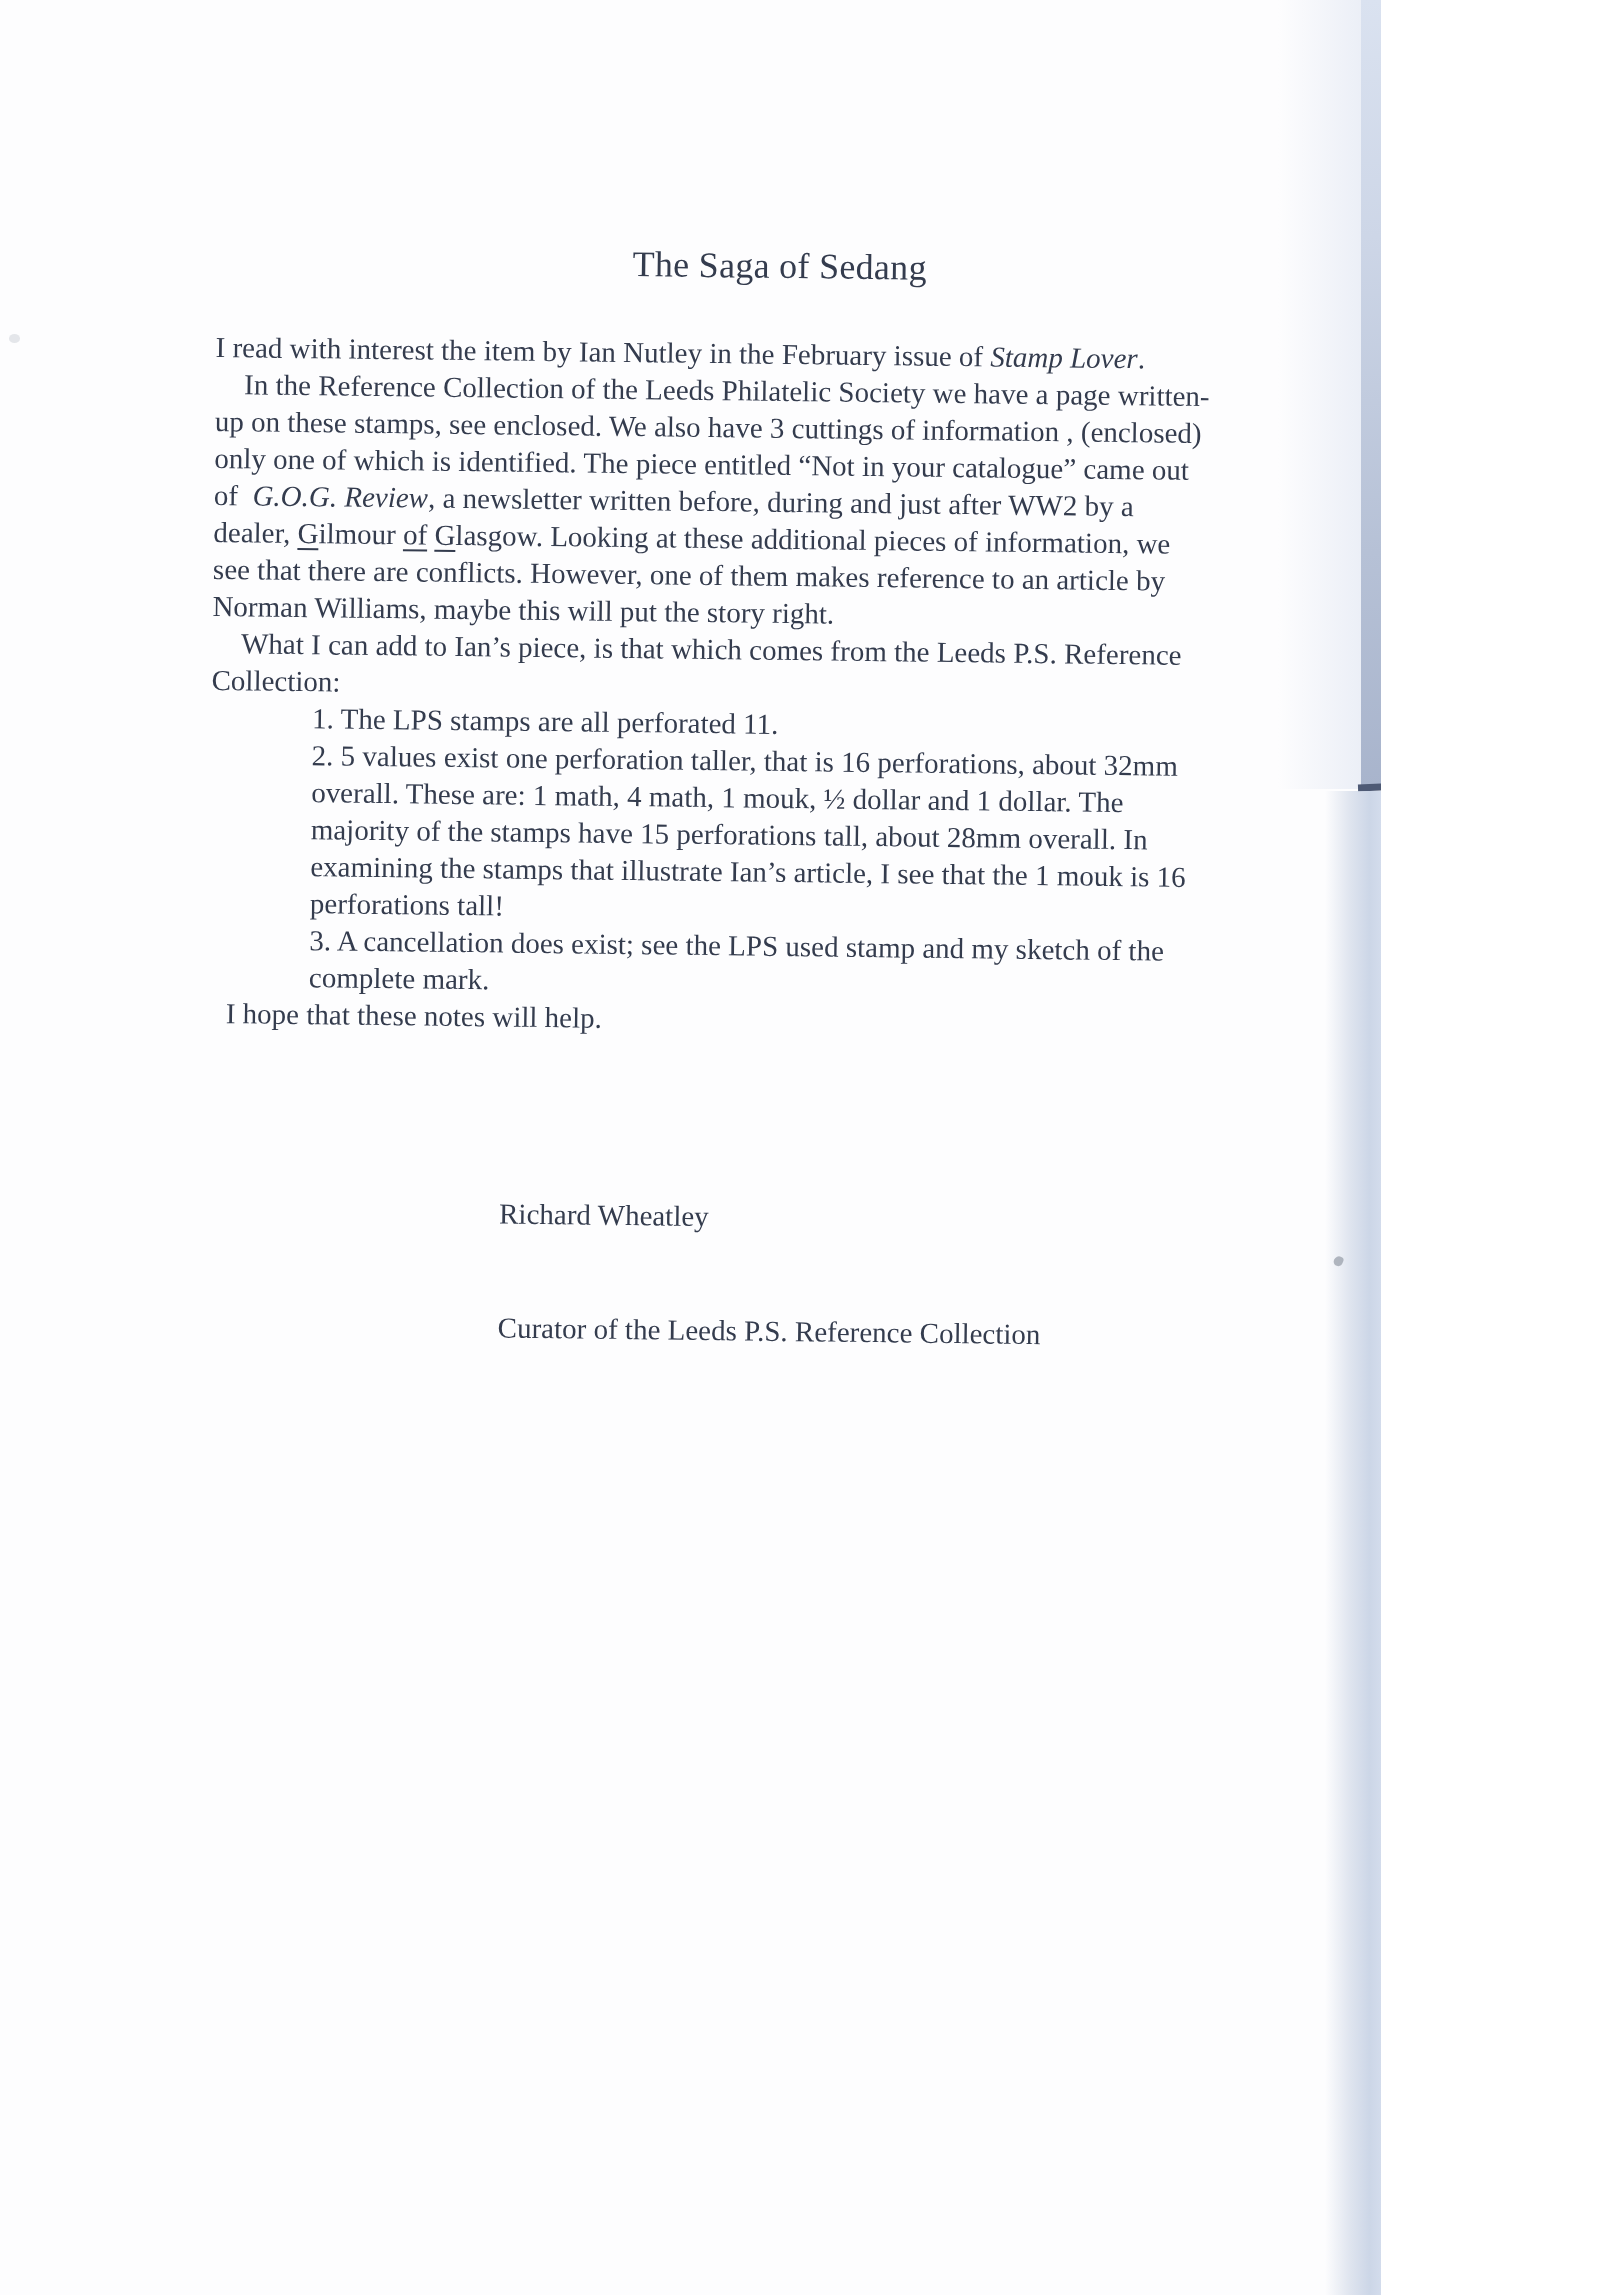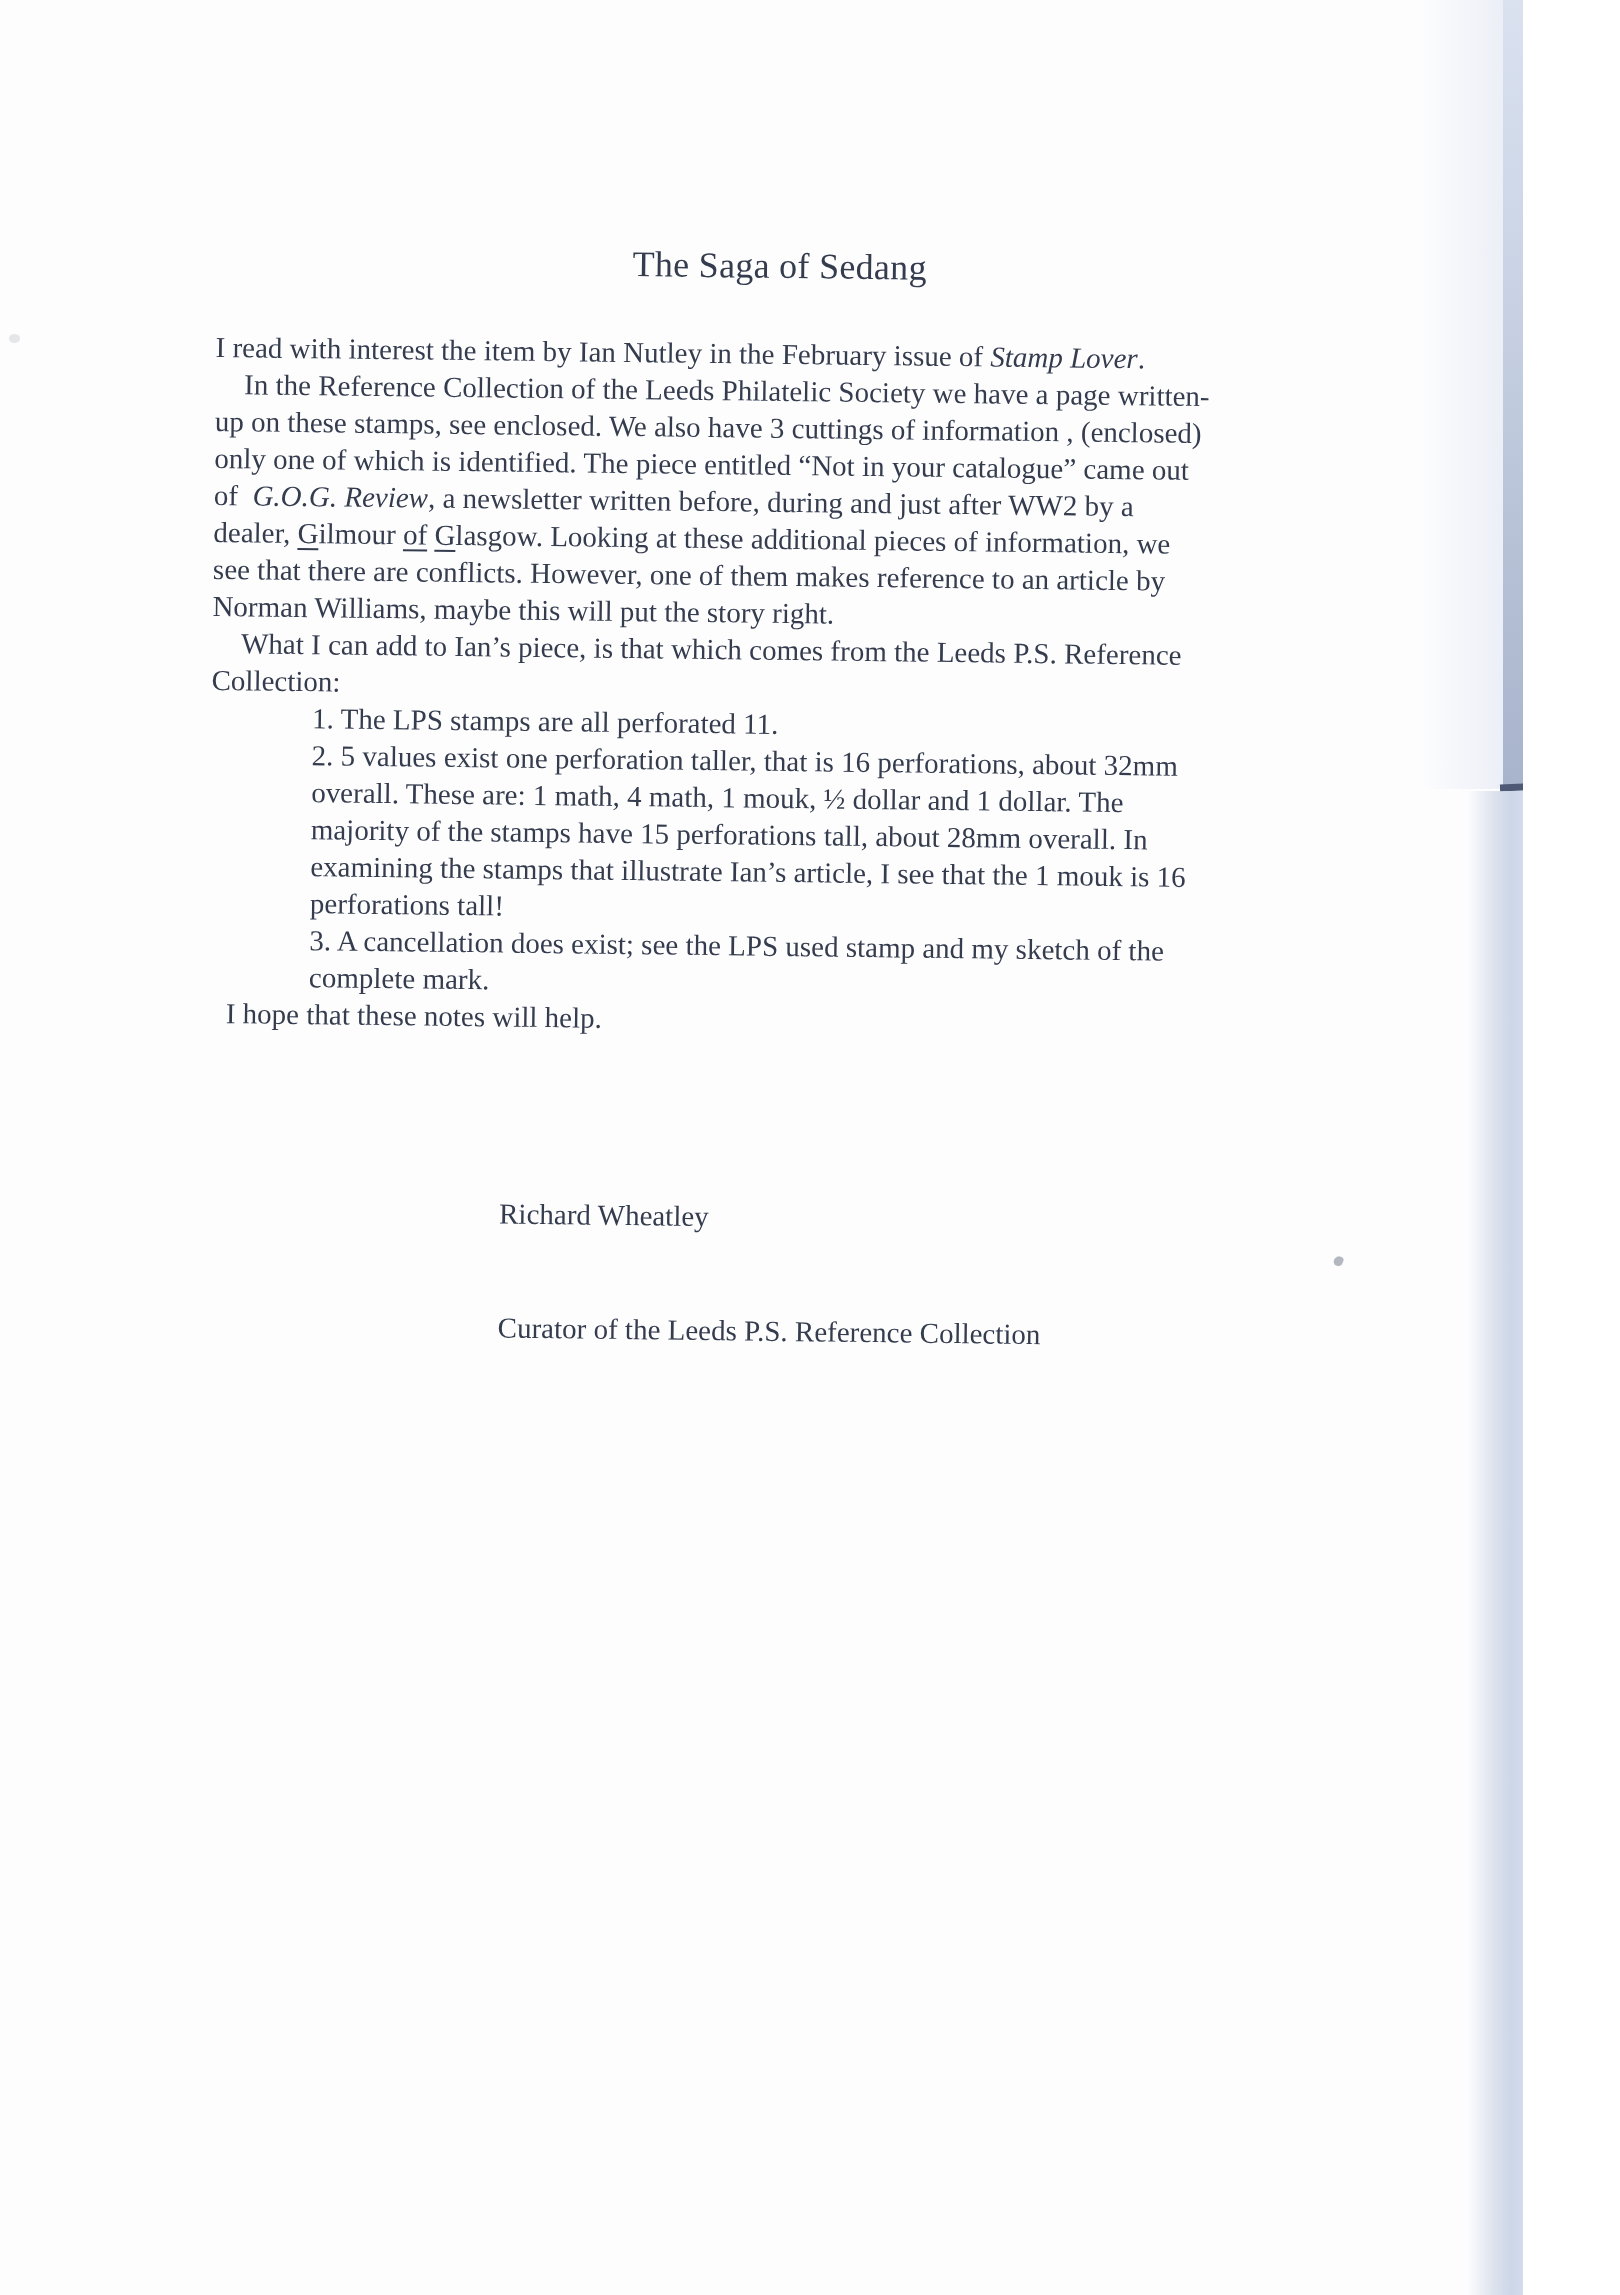--- a/index.html
+++ b/index.html
@@ -1,18 +1,18 @@
 <!DOCTYPE html>
 <html style="font-size:10.5px"><head>
 <meta charset="utf-8">
 <style>
   html, body { margin: 0; padding: 0; background: #ffffff; }
   .page {
     position: relative;
-    width: 1523px;
+    width: 1381px;
     height: 2295px;
     background: #fdfdfe;
     overflow: hidden;
     font-family: "Liberation Serif", "DejaVu Serif", serif;
     color: #343c4e;
   }
 
   
   .doc {
     position: absolute;

